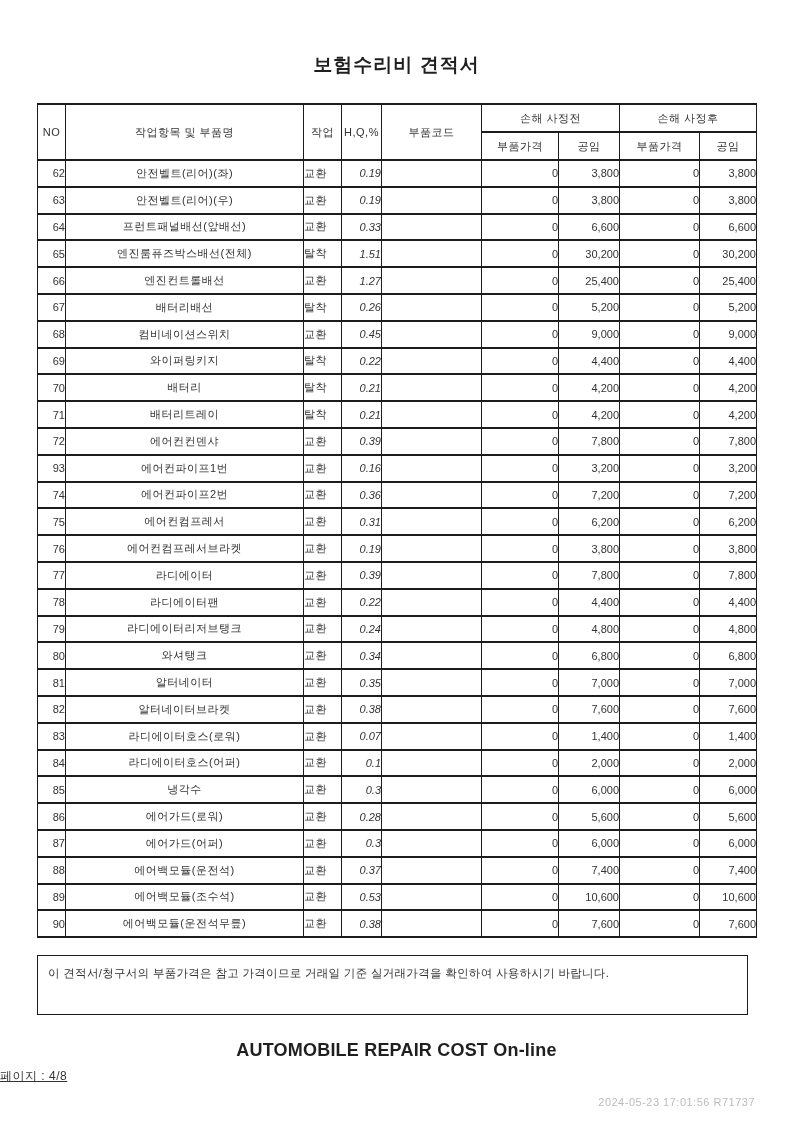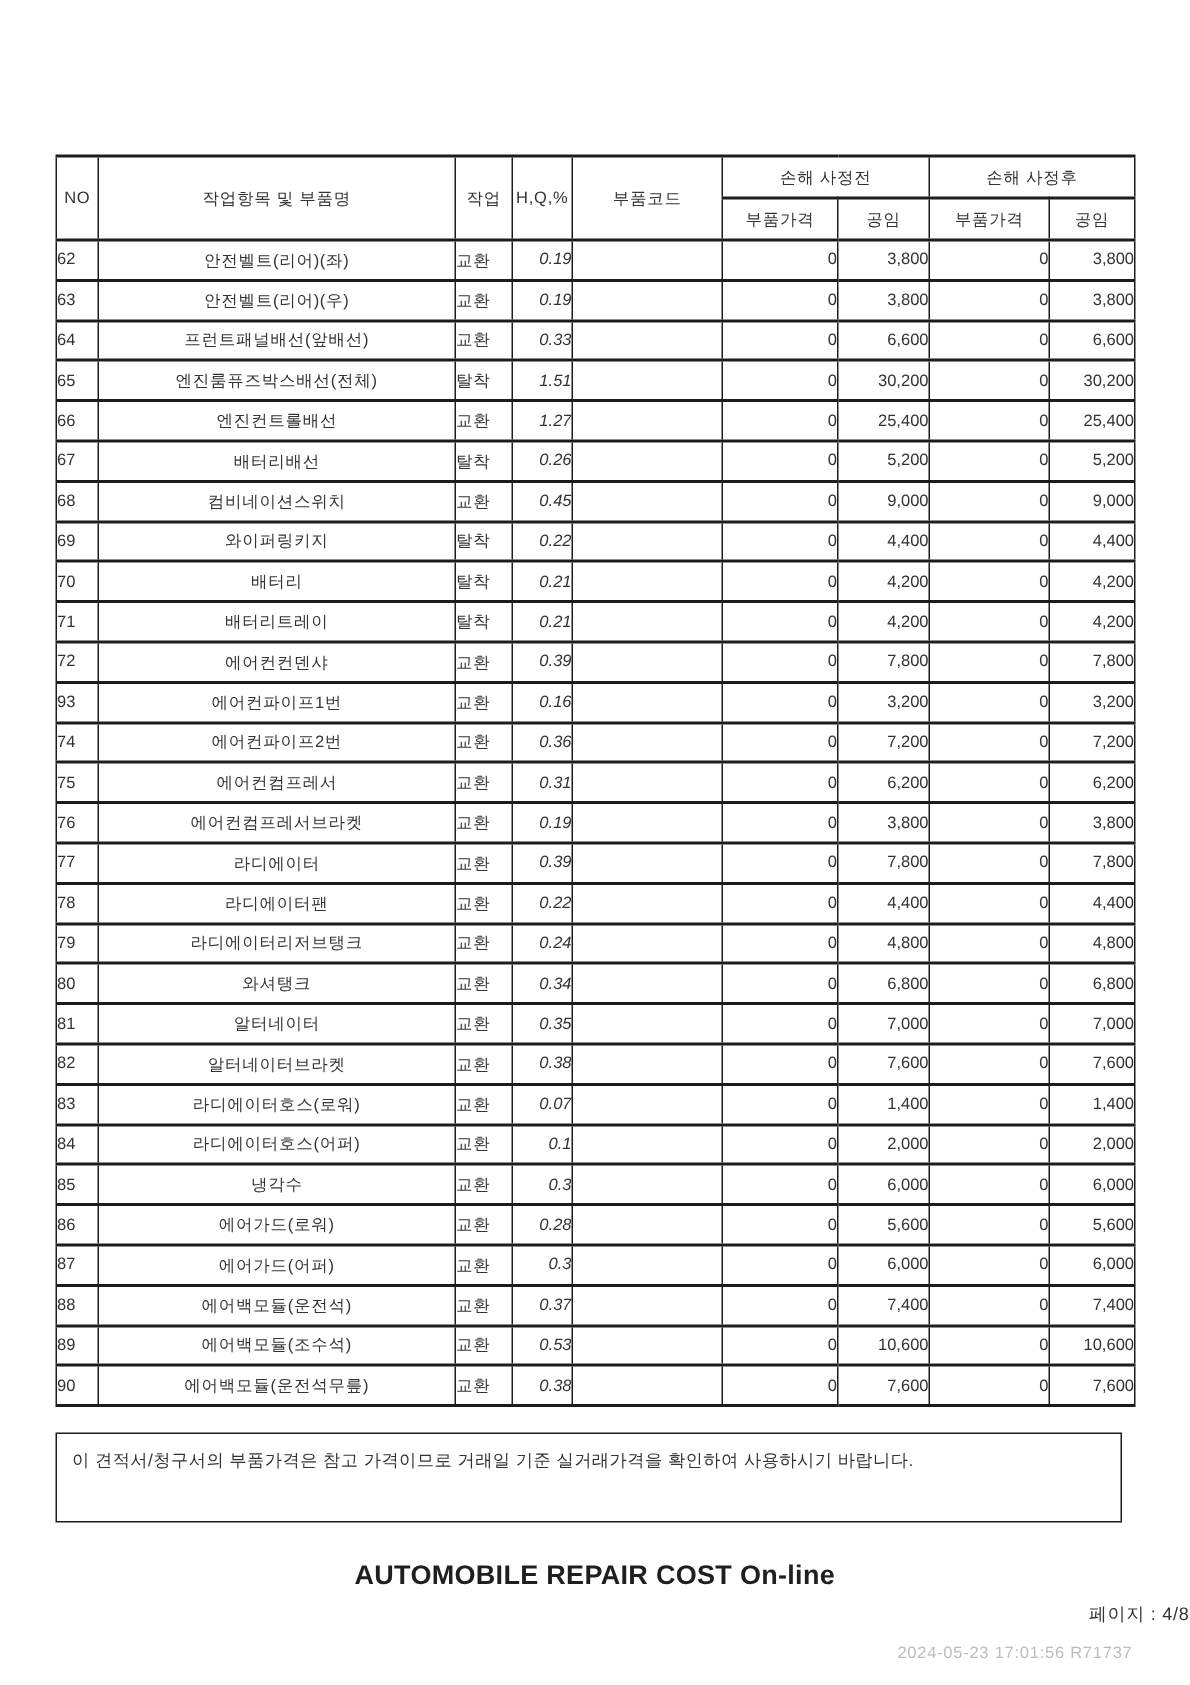--- a/index.html
+++ b/index.html
@@ -50,21 +50,21 @@
   }
   table.estimate thead th {
     font-weight: normal;
     text-align: center;
     height: 26px;
     letter-spacing: 0.5px;
   }
   table.estimate tbody td {
     height: 24.8px;
   }
-  td.c-no   { text-align: left; }
+  td.c-no   { text-align: right; }
   td.c-item { text-align: center; padding-left: 20px; letter-spacing: 0.5px; }
   td.c-work { text-align: left; letter-spacing: 0.5px; }
   td.c-hq   { text-align: right; padding-right: 6px; font-style: italic; }
   td.c-code { text-align: left; }
   td.c-num  { text-align: right; padding-right: 8px; }
   .notice-box {
     position: absolute;
     top: 955px;
     left: 37px;
     width: 699px;
@@ -84,39 +84,41 @@
     font-size: 18px;
     font-weight: bold;
     color: #1f1f1f;
     letter-spacing: 0.2px;
   }
   .page-num {
     position: absolute;
     top: 1068px;
     left: 0;
     width: 100%;
-    text-align: right;
+    text-align: left;
     font-size: 12px;
     color: #333333;
     letter-spacing: 0.5px;
+    text-decoration: underline;
   }
   .timestamp {
     position: absolute;
     top: 1096px;
     right: 38px;
     font-size: 11px;
     color: #bcbcbc;
     letter-spacing: 0.5px;
   }
 </style>
 </head>
 <body>
 
 <div class="page">
 
+  <h1 class="title">보험수리비 견적서</h1>
 
   <table class="estimate">
     <colgroup>
       <col style="width:28px">
       <col style="width:238px">
       <col style="width:38px">
       <col style="width:40px">
       <col style="width:100px">
       <col style="width:77px">
       <col style="width:61px">

